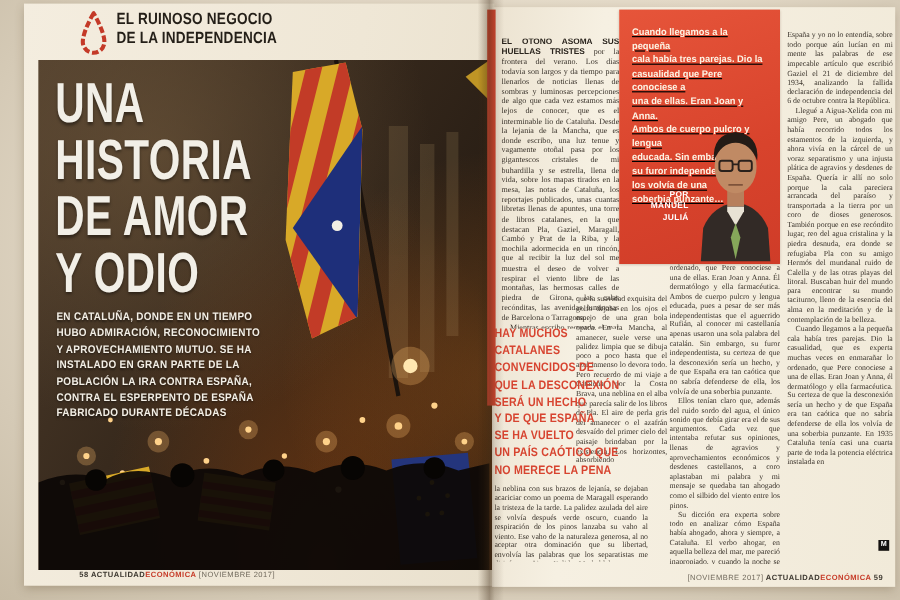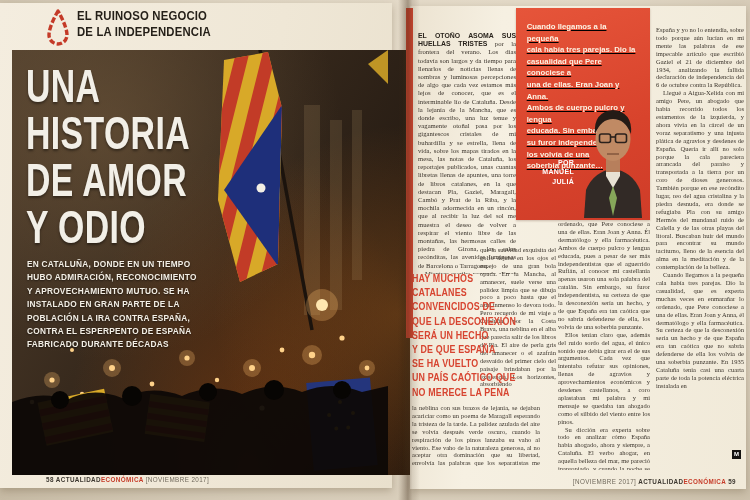--- a/index.html
+++ b/index.html
@@ -1,20 +1,20 @@
 <!DOCTYPE html>
 <html><head>
 <meta charset="utf-8">
 <style>
   html,body{margin:0;padding:0;background:#c7bca9;}
   .scene{position:relative;width:750px;height:500px;overflow:hidden;
     background:radial-gradient(ellipse at 55% 40%, #ede4d3 0%, #e2d8c6 55%, #c7bba5 100%);
     font-family:"Liberation Sans",sans-serif;}
   .page{position:absolute;}
-  .page-left{left:0;top:3px;width:392px;height:485px;
+  .page-left{left:20px;top:3px;width:392px;height:485px;
     background:linear-gradient(100deg,#f4eddf 0%,#efe7d6 60%,#e9e0cd 100%);
     box-shadow:0 3px 8px rgba(90,70,40,.3);}
   .page-right{left:410px;top:6px;width:336px;height:483px;
     background:linear-gradient(95deg,#ece3d1 0%,#f6f0e2 25%,#f1ead9 100%);
     box-shadow:0 3px 8px rgba(90,70,40,.3);}
   .gutter{position:absolute;left:398px;top:0;width:22px;height:500px;z-index:6;pointer-events:none;
     background:linear-gradient(90deg,rgba(60,40,20,0) 0%,rgba(60,40,20,.38) 45%,rgba(60,40,20,.14) 65%,rgba(60,40,20,0) 100%);}
   .red-sliver{position:absolute;left:406px;top:8px;width:7px;height:330px;background:#cf4530;z-index:5;}
 
   

